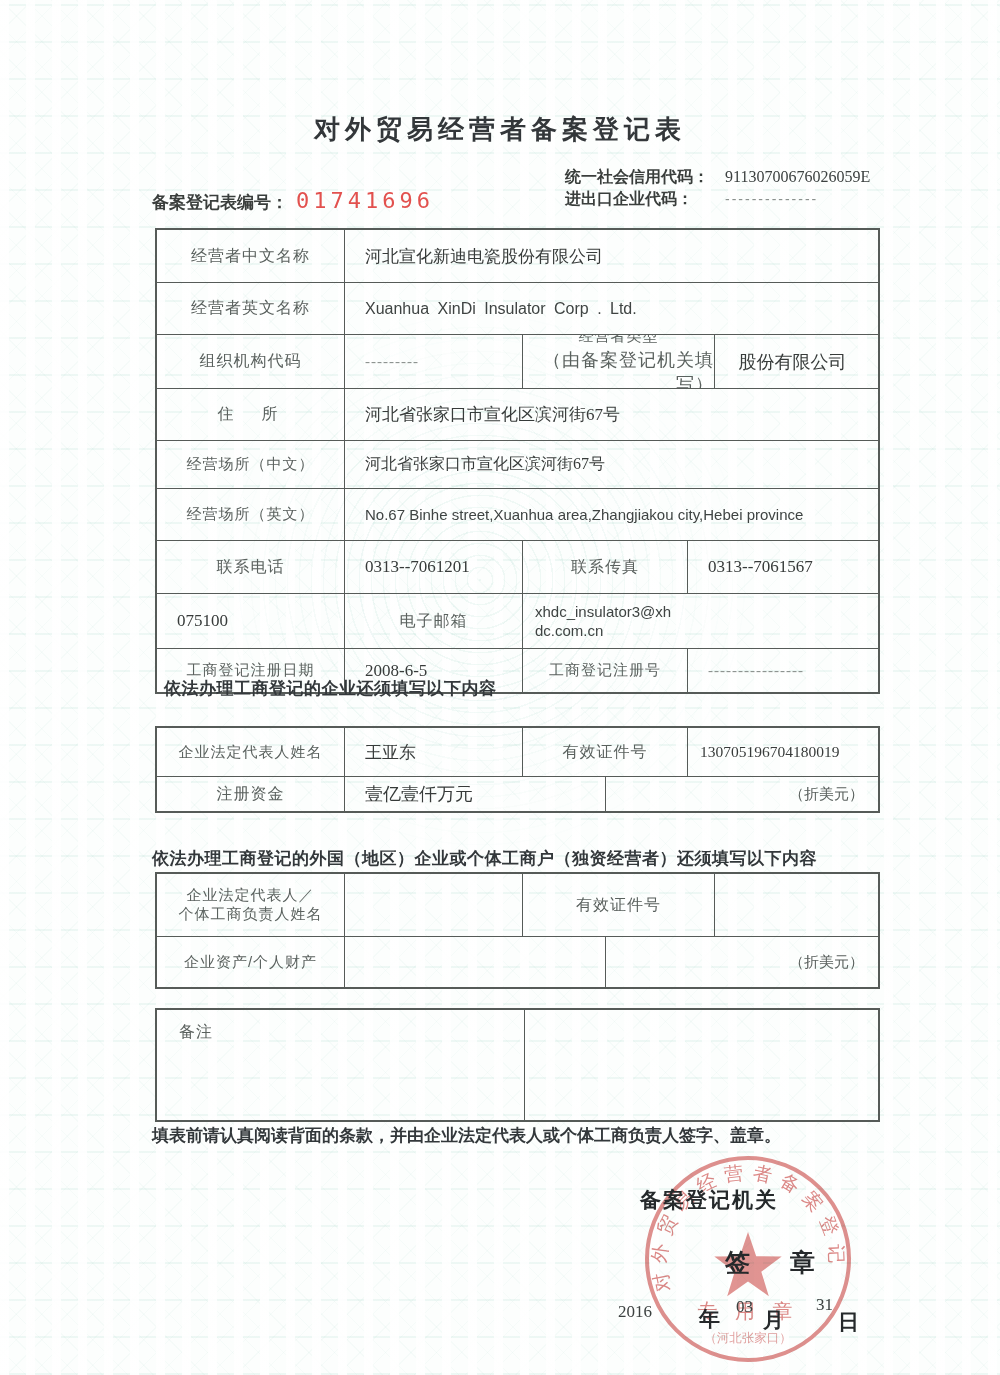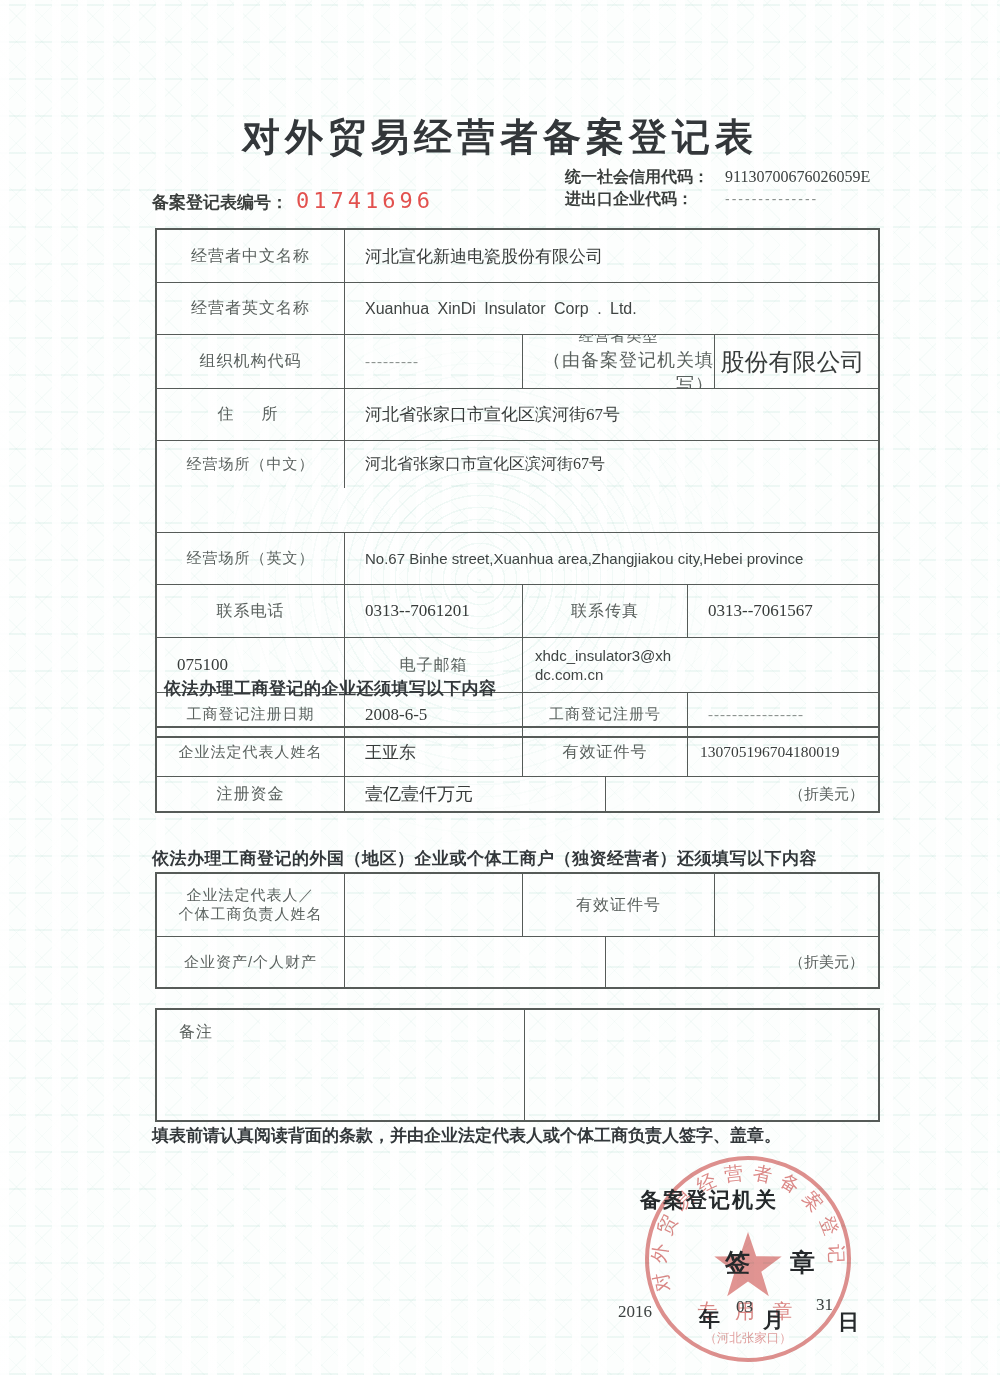--- a/index.html
+++ b/index.html
@@ -16,21 +16,21 @@
   }
   .watermark {
     position:absolute; left:190px; top:290px; width:580px; height:580px; border-radius:50%;
     background:repeating-radial-gradient(circle at 50% 50%, rgba(122,194,176,0.13) 0 1.5px, rgba(0,0,0,0) 1.5px 12px);
     -webkit-mask-image:radial-gradient(circle, #000 25%, transparent 68%);
             mask-image:radial-gradient(circle, #000 25%, transparent 68%);
     opacity:.8; pointer-events:none;
   }
   .title {
     position:absolute; top:112px; left:0; width:1000px; text-align:center;
-    font-size:38px; font-weight:800; letter-spacing:5px; color:#33373a;
+    font-size:26px; font-weight:800; letter-spacing:5px; color:#33373a;
   }
   .formno { position:absolute; left:152px; top:188px; display:flex; align-items:baseline; }
   .formno .lbl { font-size:17px; font-weight:600; color:#3a3e3c; }
   .formno .val {
     font-family:"DejaVu Sans Mono", monospace; font-size:22px; color:#e2514e;
     letter-spacing:4px; margin-left:8px;
   }
   .codes { position:absolute; left:565px; top:167px; }
   .codes .line { display:flex; align-items:baseline; height:22px; }
   .codes .lbl { font-size:16px; font-weight:600; color:#3a3e3c; width:152px; }
@@ -104,31 +104,31 @@
       <div class="cell lab">经营者英文名称</div>
       <div class="cell val en" style="font-size:16px;word-spacing:4px;">Xuanhua  XinDi  Insulator  Corp . Ltd.</div>
     </div>
     <div class="row cols4b" style="height:54px;">
       <div class="cell lab">组织机构代码</div>
       <div class="cell val dash">---------</div>
       <div class="cell lab small">
         <span>经营者类型</span>
         <span class="sub">（由备案登记机关填写）</span>
       </div>
-      <div class="cell val" style="font-size:24px;justify-content:center;padding-left:0;">股份有限公司</div>
+      <div class="cell val" style="font-size:18px;justify-content:center;padding-left:0;">股份有限公司</div>
     </div>
     <div class="row cols2" style="height:52px;">
       <div class="cell lab" style="letter-spacing:6px;">住　所</div>
       <div class="cell val">河北省张家口市宣化区滨河街67号</div>
     </div>
     <div class="row cols2" style="height:48px;">
       <div class="cell lab small">经营场所（中文）</div>
       <div class="cell val" style="font-size:16px;">河北省张家口市宣化区滨河街67号</div>
     </div>
-    <div class="row cols2" style="height:52px;margin-top:44px;">
+    <div class="row cols2" style="height:52px;">
       <div class="cell lab small">经营场所（英文）</div>
       <div class="cell val en">No.67 Binhe street,Xuanhua area,Zhangjiakou city,Hebei province</div>
     </div>
     <div class="row cols4" style="height:53px;">
       <div class="cell lab">联系电话</div>
       <div class="cell val">0313--7061201</div>
       <div class="cell lab">联系传真</div>
       <div class="cell val">0313--7061567</div>
     </div>
     <div class="row cols4" style="height:55px;">

